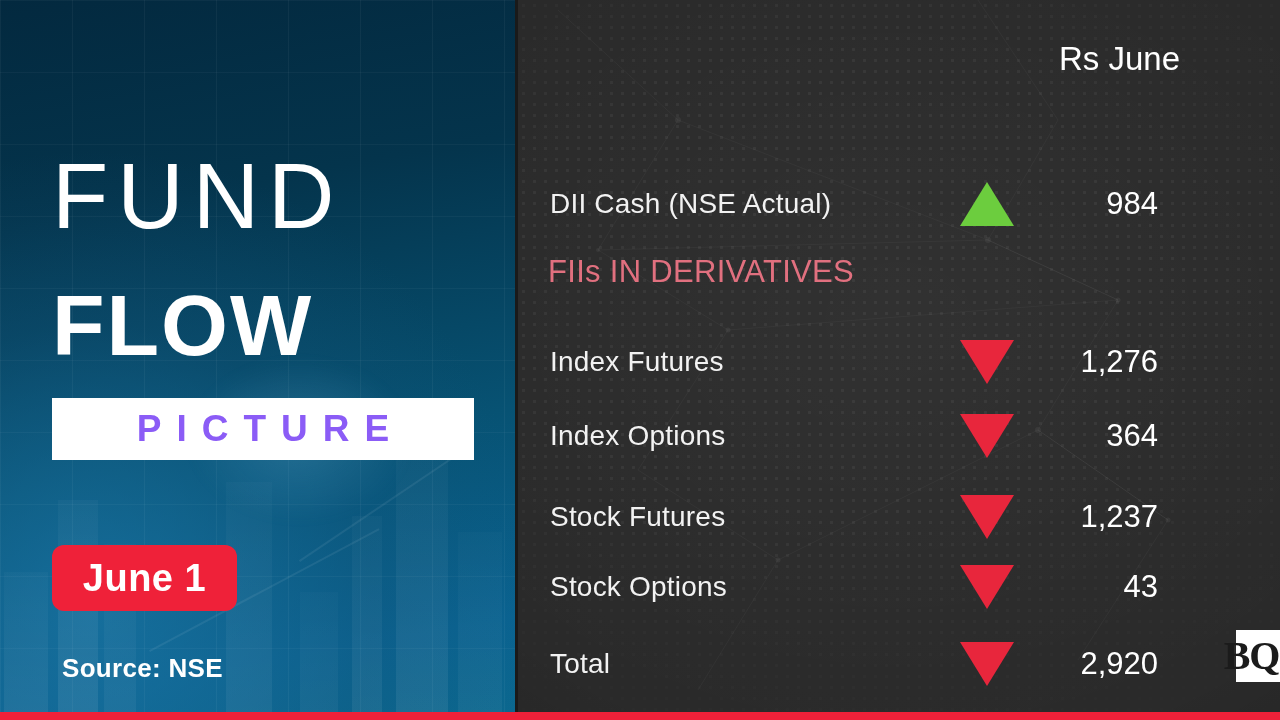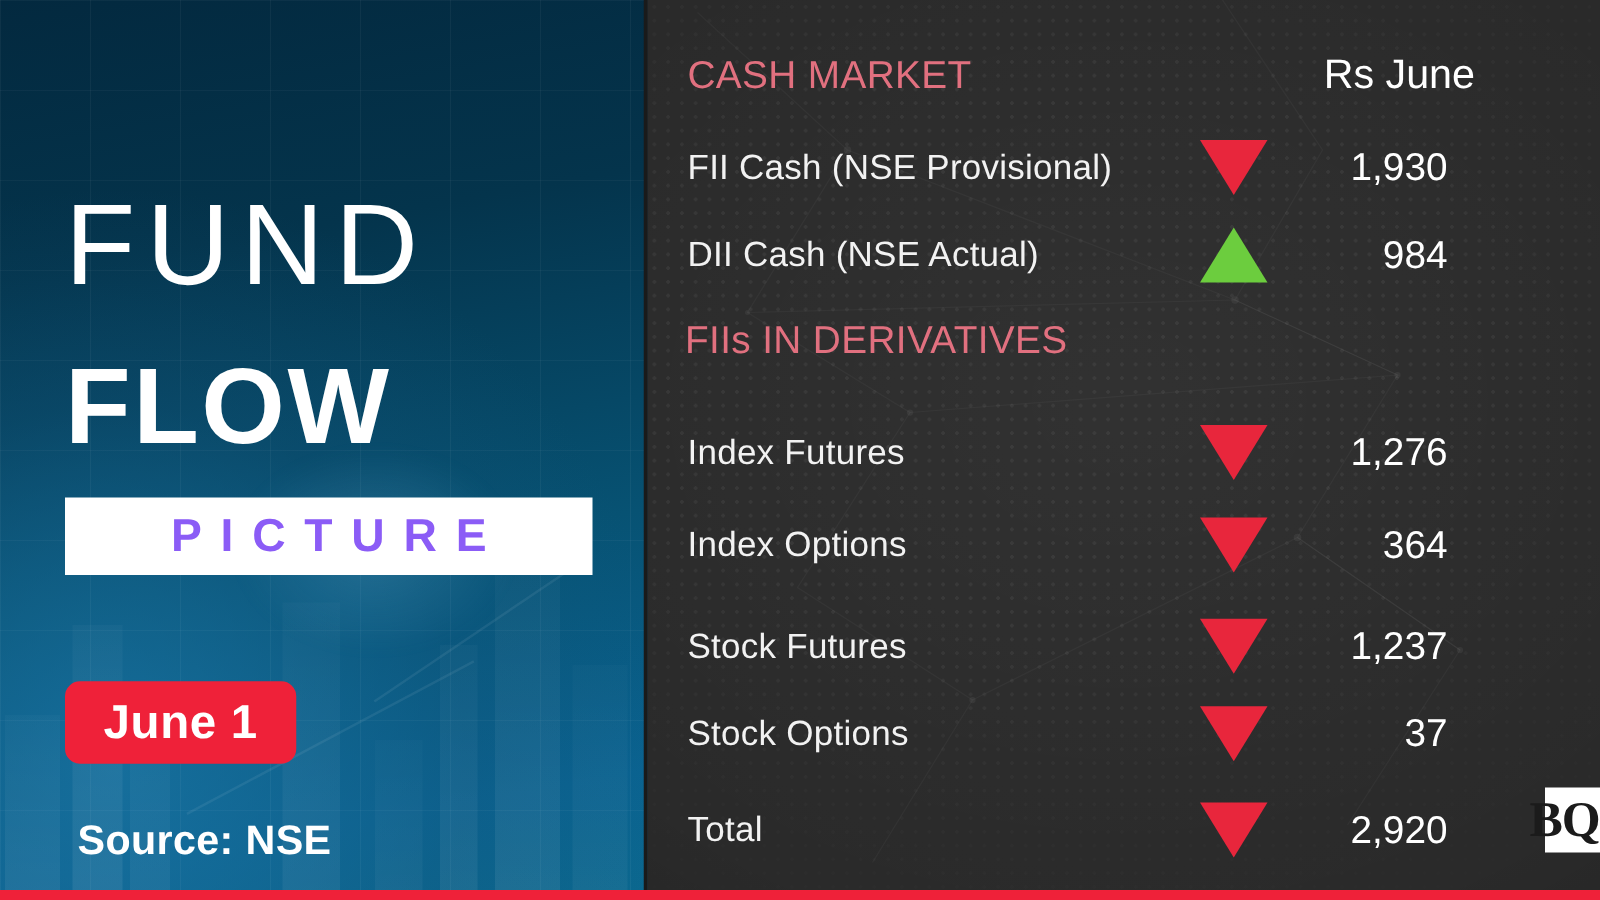--- a/index.html
+++ b/index.html
@@ -109,21 +109,21 @@
   }
   #date-label {
     font-size: 38px;
     font-weight: 700;
     color: #ffffff;
     letter-spacing: 0.5px;
   }
   #source-label {
     position: absolute;
     left: 62px; top: 653px;
-    font-size: 33px;
+    font-size: 26px;
     font-weight: 700;
     color: #ffffff;
     letter-spacing: 0.3px;
   }
 
   
   #right-panel {
     position: absolute;
     left: 518px; top: 0;
     width: 762px;
@@ -300,28 +300,22 @@
         <circle cx="260" cy="560" r="2.5"></circle>
         <circle cx="650" cy="520" r="2.5"></circle>
         <circle cx="80" cy="250" r="2"></circle>
       </g>
     </svg>
 
     <div id="vignette"></div>
 
     <div id="rows">
 
-      <div class="section-head" style="left:32px; top:42px;">CASH MARKET</div>
       <div class="unit-head" style="top:40px;">Rs June</div>
 
-      <div class="row" style="top:104px;">
-        <span class="row-label">FII Cash (NSE Provisional)</span>
-        <span class="row-arrow arrow-down"></span>
-        <span class="row-value">1,930</span>
-      </div>
 
       <div class="row" style="top:174px;">
         <span class="row-label">DII Cash (NSE Actual)</span>
         <span class="row-arrow arrow-up"></span>
         <span class="row-value">984</span>
       </div>
 
       <div class="section-head" style="left:30px; top:254px;">FIIs IN DERIVATIVES</div>
 
       <div class="row" style="top:332px;">
@@ -338,21 +332,21 @@
 
       <div class="row" style="top:487px;">
         <span class="row-label">Stock Futures</span>
         <span class="row-arrow arrow-down"></span>
         <span class="row-value">1,237</span>
       </div>
 
       <div class="row" style="top:557px;">
         <span class="row-label">Stock Options</span>
         <span class="row-arrow arrow-down"></span>
-        <span class="row-value">37</span>
+        <span class="row-value">43</span>
       </div>
 
       <div class="row" style="top:634px;text-align:right;">
         <span class="row-label">Total</span>
         <span class="row-arrow arrow-down"></span>
         <span class="row-value">2,920</span>
       </div>
 
     </div>
   </div>

